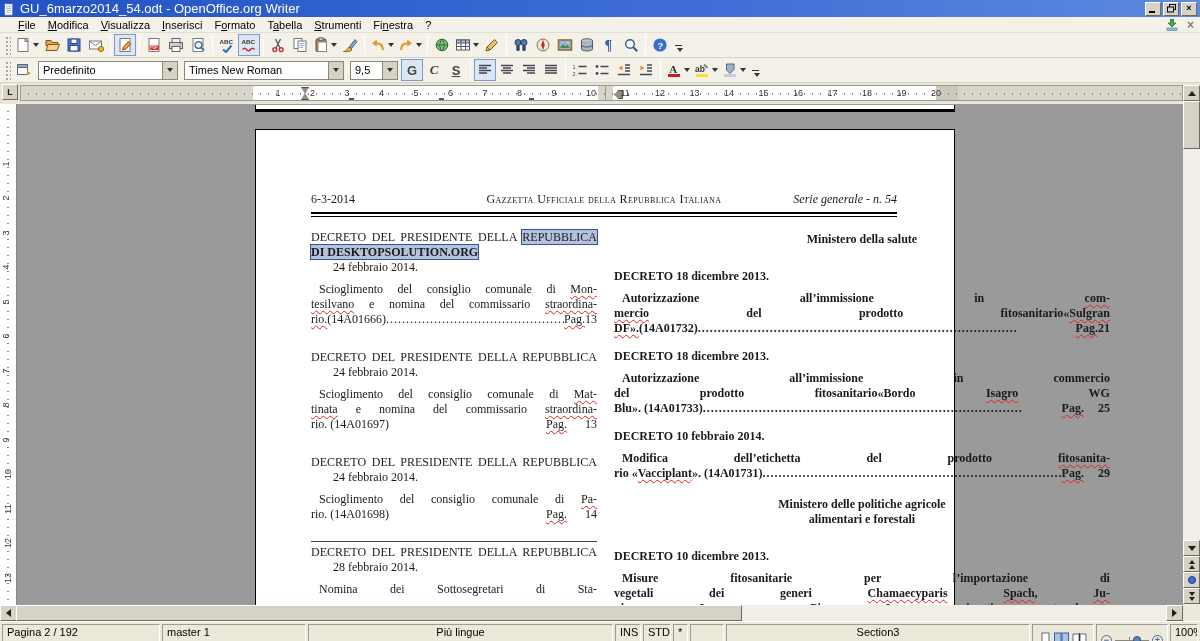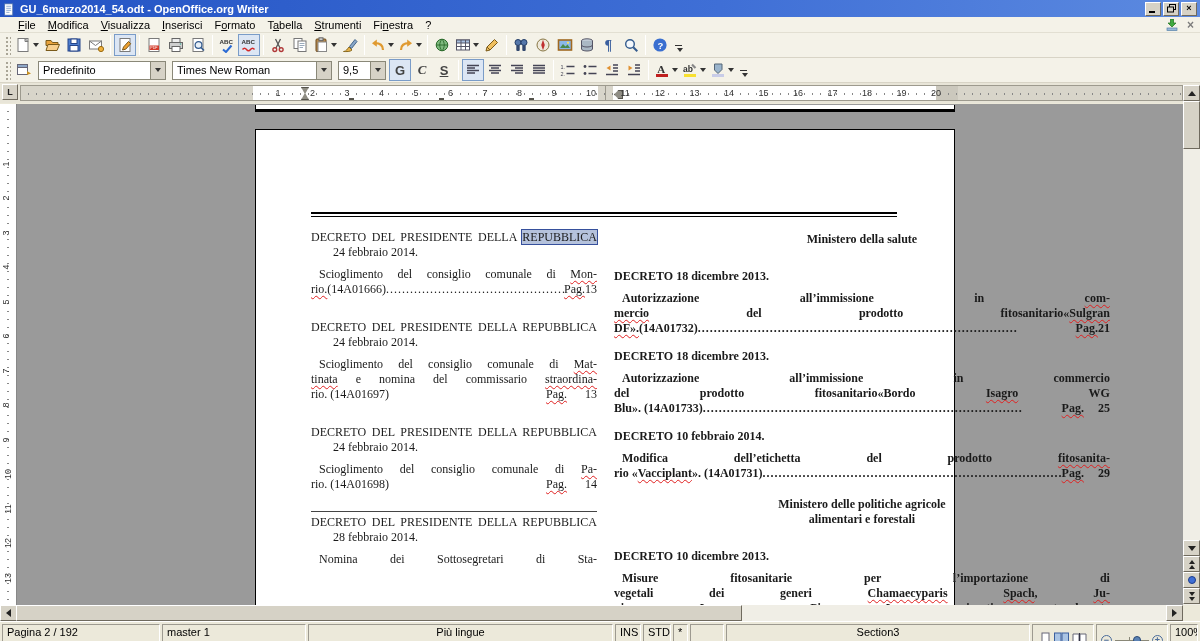--- a/index.html
+++ b/index.html
@@ -2,21 +2,21 @@
 <html><head>
 <meta charset="utf-8">
 <style>
   html,body{margin:0;padding:0;width:1200px;height:641px;overflow:hidden;
     font-family:"Liberation Sans",sans-serif;background:#ece9da;}
   *{box-sizing:border-box;}
   
   .titlebar{height:17px;background:linear-gradient(90deg,#2353c4,#3f6fd6 60%,#5c8ae0);
     display:flex;align-items:center;padding:0 3px;color:#fff;}
   .titlebar .doc-ic{width:13px;height:13px;margin-right:4px;flex:0 0 auto;}
-  .titlebar .ttl{font-size:11px;font-weight:bold;white-space:nowrap;flex:1;}
+  .titlebar .ttl{font-size:13px;font-weight:normal;white-space:nowrap;flex:1;}
   .winbtn{width:16px;height:14px;background:#d6d2c6;border:1px solid;
     border-color:#fff #6f6a5e #6f6a5e #fff;margin-left:2px;display:flex;
     align-items:center;justify-content:center;font-size:9px;color:#000;font-weight:bold;line-height:1;}
   
   .menubar{height:16px;background:#f4f2e8;display:flex;align-items:center;
     font-size:11px;padding-left:12px;position:relative;border-bottom:1px solid #e2dfd2;}
   .menubar .mi{padding:1px 6px;cursor:default;}
   .menubar u{text-decoration:underline;}
   .menubar .mright{position:absolute;right:6px;top:0;height:16px;display:flex;align-items:center;gap:8px;}
   .upd-ic{width:14px;height:12px;}
@@ -432,21 +432,21 @@
   <span class="grip"></span>
   <span class="btn">
     <span class="ic">
       <svg viewBox="0 0 16 16" width="16" height="16">
           <rect x="1.5" y="2.5" width="10" height="10" fill="#fff" stroke="#667"></rect>
           <rect x="1.5" y="2.5" width="10" height="3" fill="#8fa8c8" stroke="#667"></rect>
           <path d="M11 9l4 2.5-4 1.5z" fill="#c89020"></path>
         </svg>
     </span>
   </span>
-  <span class="combo" style="width:128px">
+  <span class="combo" style="width:140px">
     <span class="val">Predefinito</span>
     <span class="drop">
         <span class="dd" style="margin:0"></span>
       </span>
   </span>
   <span class="combo" style="width:160px">
     <span class="val">Times New Roman</span>
     <span class="drop">
         <span class="dd" style="margin:0"></span>
       </span>
@@ -615,27 +615,34 @@
       <span class="num" style="top: 261.5px;">7</span>
       <span class="num" style="top: 296px;">8</span>
       <span class="num" style="top: 330.5px;">9</span>
       <span class="num" style="top: 365px;">10</span>
       <span class="num" style="top: 399.5px;">11</span>
       <span class="num" style="top: 434px;">12</span>
       <span class="num" style="top: 468.5px;">13</span>
     </div>
   <div class="prevpage"></div>
   <div class="page">
+    <div class="phead">
+      <span class="hdate">6-3-2014</span>
+      <span class="htitle">Gazzetta Ufficiale della Repubblica Italiana</span>
+      <span class="hissue">Serie generale - n. 54</span>
+    </div>
     <div class="dline"></div>
     <div class="cols">
       <div class="colL" id="colL">
           <div class="entry">
             <div class="line h"><span>DECRETO DEL PRESIDENTE DELLA </span><span class="sel">REPUBBLICA</span></div>
+            <div class="line h hl"><span class="sel b">DI DESKTOPSOLUTION.ORG</span></div>
             <div class="line date">24 febbraio 2014.</div>
             <div class="line body ind"><span>Scioglimento del consiglio comunale di </span><span class="sq">Mon-</span></div>
+            <div class="line body"><span class="sq">tesilvano</span><span> e nomina del commissario </span><span class="sq">straordina-</span></div>
             <div class="line end">
               <span class="sq">rio.</span>
               <span>(14A01666)</span>
               <span class="lead">................................................................................</span>
               <span class="sq">Pag.</span>
               <span>13</span>
             </div>
           </div>
           <div class="entry">
             <div class="line h"><span>DECRETO DEL PRESIDENTE DELLA REPUBBLICA</span></div>

